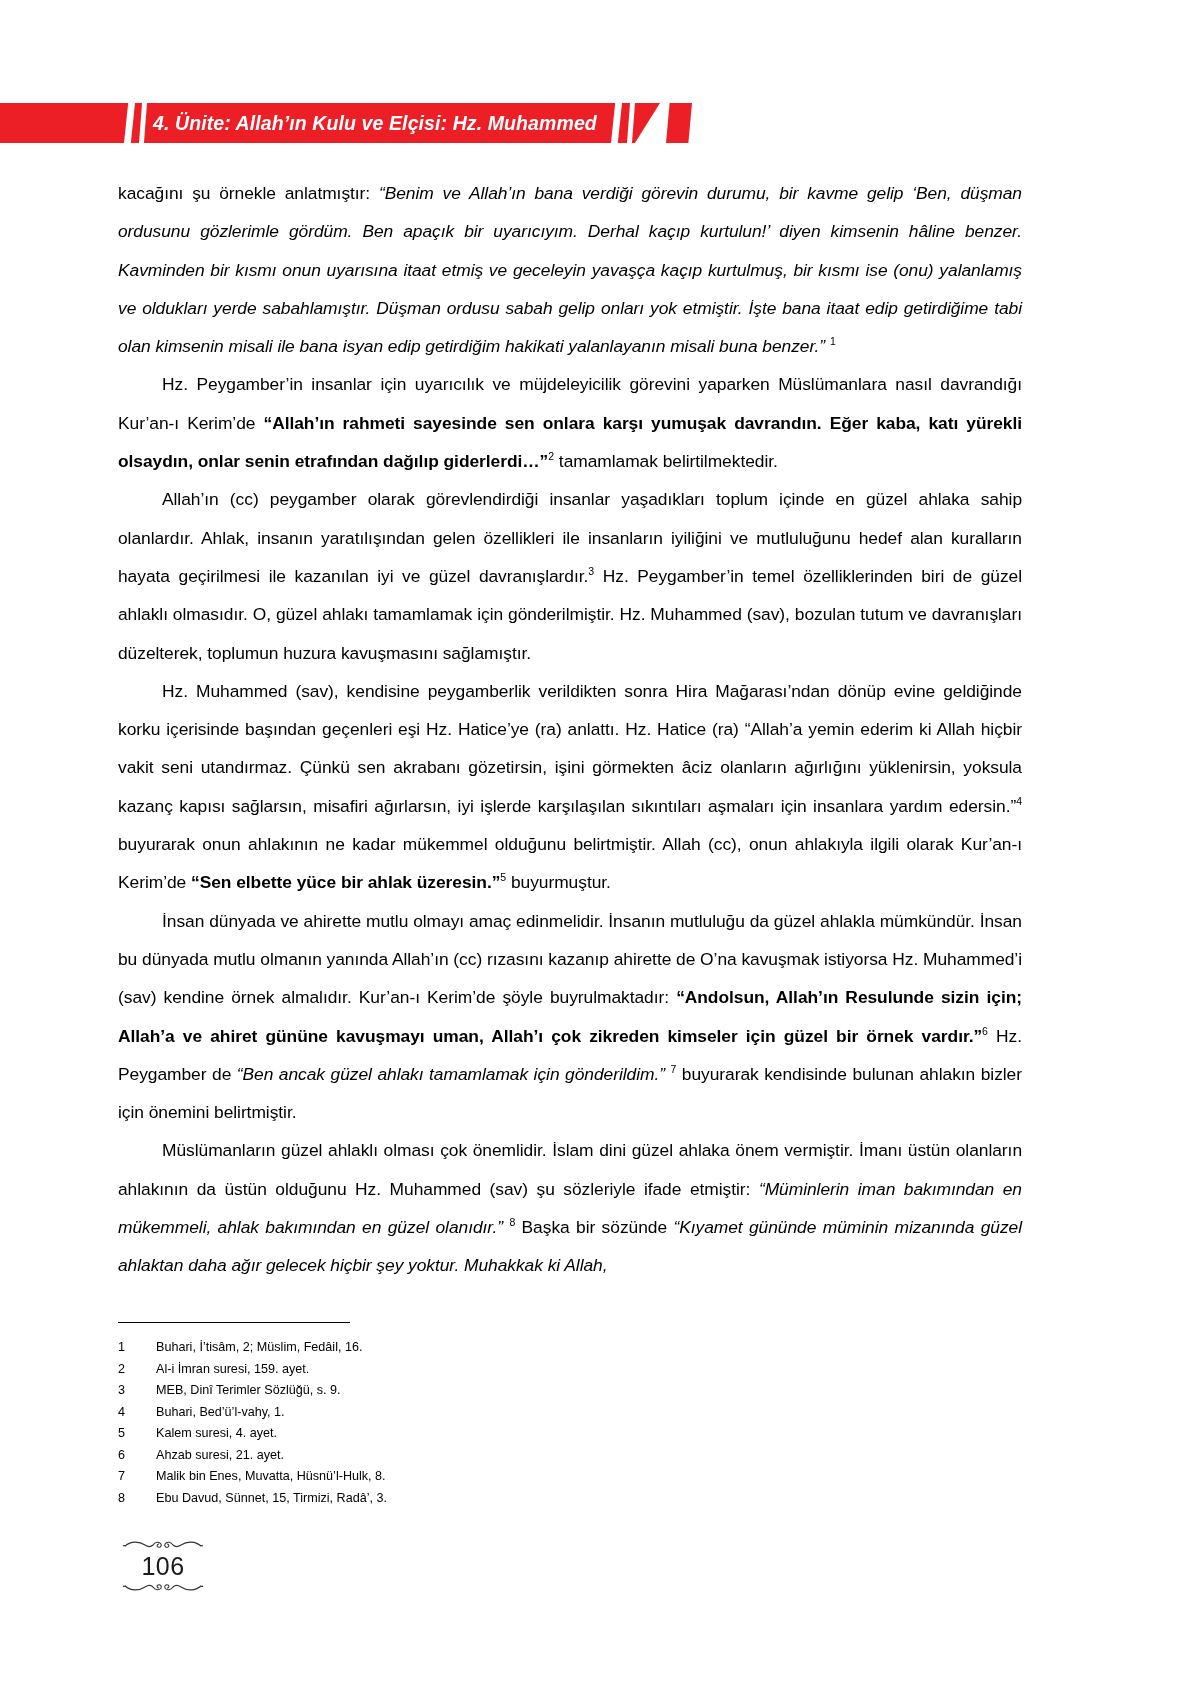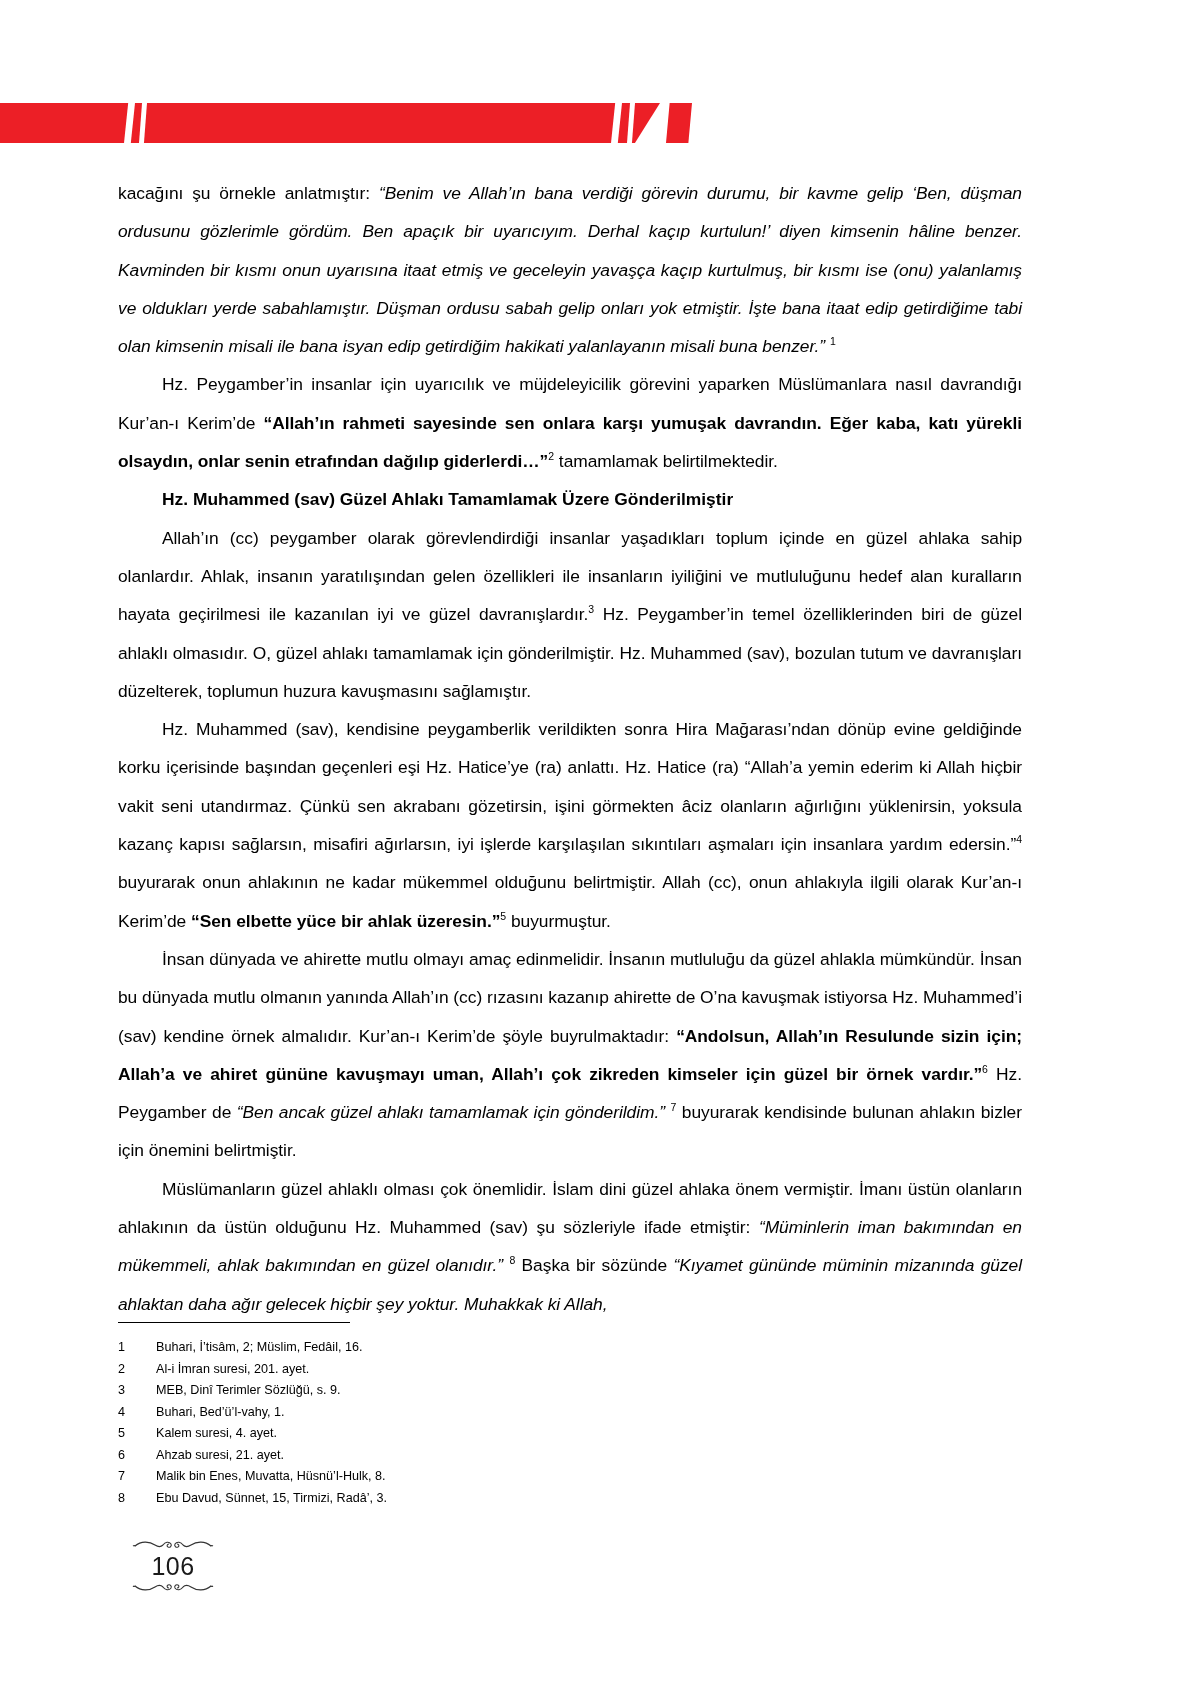--- a/index.html
+++ b/index.html
@@ -124,21 +124,21 @@
     font-size: 12.6px;
     line-height: 21.5px;
     white-space: nowrap;
   }
   .fn-num { width: 30px; flex: 0 0 30px; }
   .fn-text { flex: 1 1 auto; margin-left: 8px; }
 
   
   .pagenum-wrap {
     position: absolute;
-    left: 118px;
+    left: 108px;
     top: 1537px;
     width: 110px;
     text-align: center;
   }
   .flourish {
     display: block;
     width: 84px;
     height: 14px;
     margin: 0 auto;
   }
@@ -153,50 +153,50 @@
 </head>
 <body>
 
 <div class="banner-wrap">
   <div class="banner-bar"></div>
   <div class="banner-tail"></div>
   <div class="slash s1"></div>
   <div class="slash s2"></div>
   <div class="slash s3"></div>
   <div class="slash s4"></div>
+  <div class="banner-title">4. Ünite: Allah’ın Kulu ve Elçisi: Hz. Muhammed</div>
 </div>
 
 <div class="page-body">
 
   <p class="para"><span>kacağını şu örnekle anlatmıştır: </span><span class="it">“Benim ve Allah’ın bana verdiği görevin durumu, bir kavme gelip ‘Ben, düşman ordusunu gözlerimle gördüm. Ben apaçık bir uyarıcıyım. Derhal kaçıp kurtulun!’ diyen kimsenin hâline benzer. Kavminden bir kısmı onun uyarısına itaat etmiş ve geceleyin yavaşça kaçıp kurtulmuş, bir kısmı ise (onu) yalanlamış ve oldukları yerde sabahlamıştır. Düşman ordusu sabah gelip onları yok etmiştir. İşte bana itaat edip getirdiğime tabi olan kimsenin misali ile bana isyan edip getirdiğim hakikati yalanlayanın misali buna benzer.”</span> <sup>1</sup></p>
 
   <p class="para indent"><span>Hz. Peygamber’in insanlar için uyarıcılık ve müjdeleyicilik görevini yaparken Müslümanlara nasıl davrandığı Kur’an-ı Kerim’de </span><span class="bd">“Allah’ın rahmeti sayesinde sen onlara karşı yumuşak davrandın. Eğer kaba, katı yürekli olsaydın, onlar senin etrafından dağılıp giderlerdi…”</span><sup>2</sup><span> tamamlamak belirtilmektedir.</span></p>
 
-  <h3 class="section-head">Hz. Muhammed (sav) Güzel Ahlakı Tamamlamak Üzere Gönderilmiştir</h3>
 
   <p class="para indent"><span>Allah’ın (cc) peygamber olarak görevlendirdiği insanlar yaşadıkları toplum içinde en güzel ahlaka sahip olanlardır. Ahlak, insanın yaratılışından gelen özellikleri ile insanların iyiliğini ve mutluluğunu hedef alan kuralların hayata geçirilmesi ile kazanılan iyi ve güzel davranışlardır.</span><sup>3</sup><span> Hz. Peygamber’in temel özelliklerinden biri de güzel ahlaklı olmasıdır. O, güzel ahlakı tamamlamak için gönderilmiştir. Hz. Muhammed (sav), bozulan tutum ve davranışları düzelterek, toplumun huzura kavuşmasını sağlamıştır.</span></p>
 
   <p class="para indent"><span>Hz. Muhammed (sav), kendisine peygamberlik verildikten sonra Hira Mağarası’ndan dönüp evine geldiğinde korku içerisinde başından geçenleri eşi Hz. Hatice’ye (ra) anlattı. Hz. Hatice (ra) “Allah’a yemin ederim ki Allah hiçbir vakit seni utandırmaz. Çünkü sen akrabanı gözetirsin, işini görmekten âciz olanların ağırlığını yüklenirsin, yoksula kazanç kapısı sağlarsın, misafiri ağırlarsın, iyi işlerde karşılaşılan sıkıntıları aşmaları için insanlara yardım edersin.”</span><sup>4</sup><span>  buyurarak onun ahlakının ne kadar mükemmel olduğunu belirtmiştir. Allah (cc), onun ahlakıyla ilgili olarak Kur’an-ı Kerim’de </span><span class="bd">“Sen elbette yüce bir ahlak üzeresin.”</span><sup>5</sup><span>  buyurmuştur.</span></p>
 
   <p class="para indent"><span>İnsan dünyada ve ahirette mutlu olmayı amaç edinmelidir. İnsanın mutluluğu da güzel ahlakla mümkündür. İnsan bu dünyada mutlu olmanın yanında Allah’ın (cc) rızasını kazanıp ahirette de O’na kavuşmak istiyorsa Hz. Muhammed’i (sav) kendine örnek almalıdır. Kur’an-ı Kerim’de şöyle buyrulmaktadır: </span><span class="bd">“Andolsun, Allah’ın Resulunde sizin için; Allah’a ve ahiret gününe kavuşmayı uman, Allah’ı çok zikreden kimseler için güzel bir örnek vardır.”</span><sup>6</sup><span> Hz. Peygamber de </span><span class="it">“Ben ancak güzel ahlakı tamamlamak için gönderildim.”</span> <sup>7</sup><span> buyurarak kendisinde bulunan ahlakın bizler için önemini belirtmiştir.</span></p>
 
   <p class="para indent"><span>Müslümanların güzel ahlaklı olması çok önemlidir. İslam dini güzel ahlaka önem vermiştir. İmanı üstün olanların ahlakının da üstün olduğunu Hz. Muhammed (sav) şu sözleriyle ifade etmiştir: </span><span class="it">“Müminlerin iman bakımından en mükemmeli, ahlak bakımından en güzel olanıdır.”</span> <sup>8</sup><span> Başka bir sözünde </span><span class="it">“Kıyamet gününde müminin mizanında güzel ahlaktan daha ağır gelecek hiçbir şey yoktur. Muhakkak ki Allah,</span></p>
 
 </div>
 
 <div class="footnotes">
   <div class="fn-rule"></div>
   <div id="footnote-list">
       <div class="fn-row">
         <span class="fn-num">1</span>
         <span class="fn-text">Buhari, İ’tisâm, 2; Müslim, Fedâil, 16.</span>
       </div>
       <div class="fn-row">
         <span class="fn-num">2</span>
-        <span class="fn-text">Al-i İmran suresi, 201. ayet.</span>
+        <span class="fn-text">Al-i İmran suresi, 159. ayet.</span>
       </div>
       <div class="fn-row">
         <span class="fn-num">3</span>
         <span class="fn-text">MEB, Dinî Terimler Sözlüğü, s. 9.</span>
       </div>
       <div class="fn-row">
         <span class="fn-num">4</span>
         <span class="fn-text">Buhari, Bed’ü’l-vahy, 1.</span>
       </div>
       <div class="fn-row">

